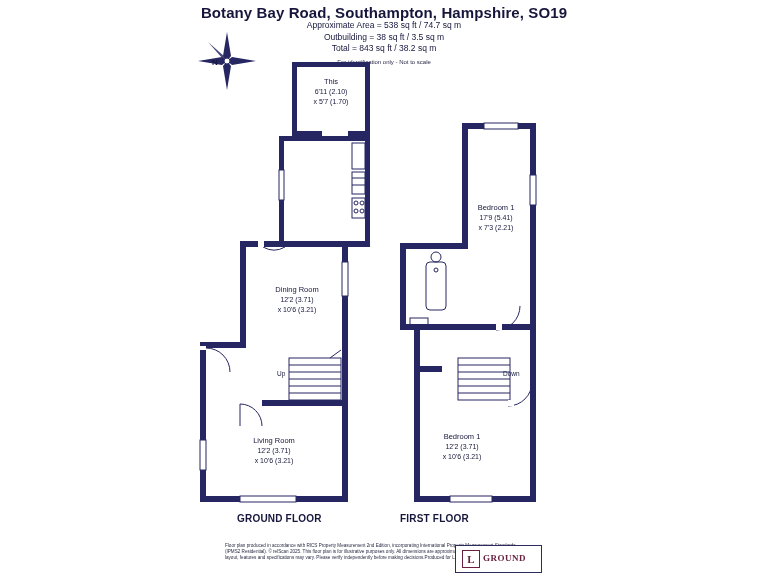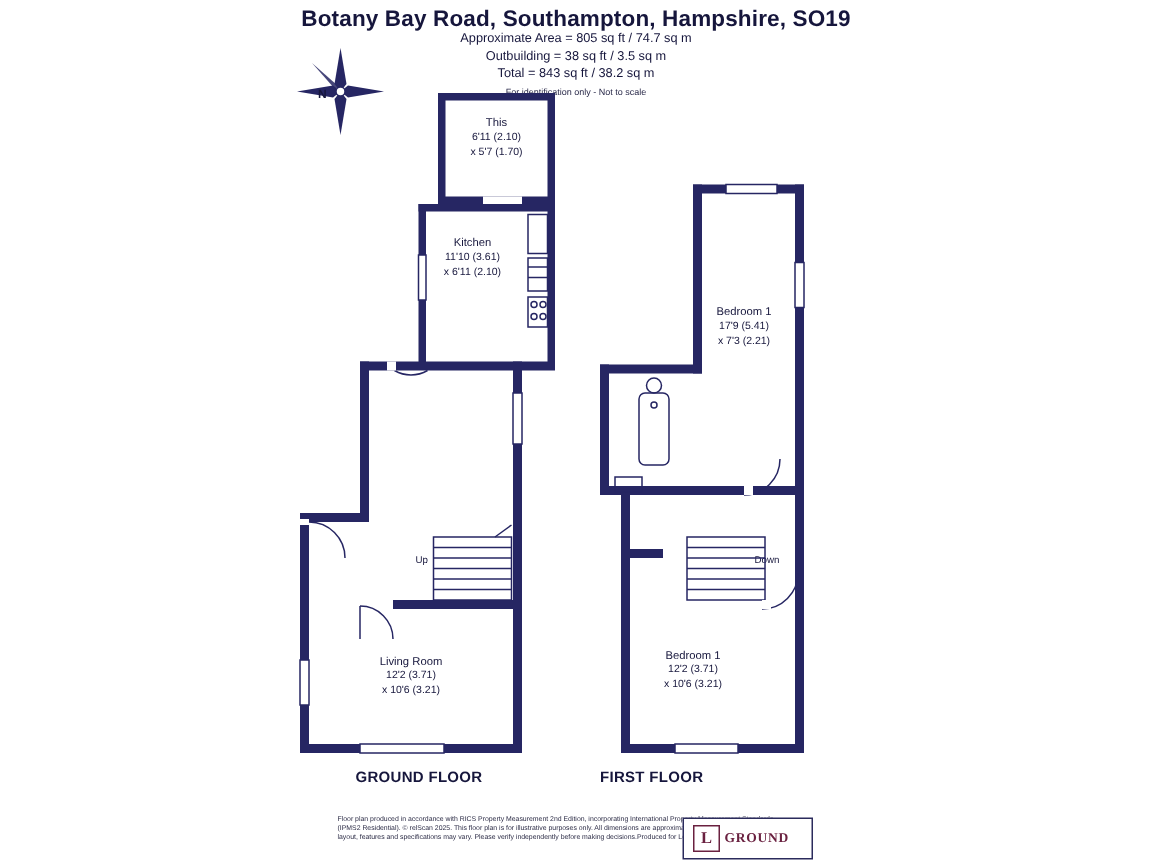--- a/index.html
+++ b/index.html
@@ -156,21 +156,21 @@
     pointer-events: none;
   }
 </style>
 </head>
 <body>
 
 <div class="page">
 
   <div class="title">Botany Bay Road, Southampton, Hampshire, SO19</div>
   <div class="area-block">
-    <div>Approximate Area = 805 sq ft / 74.7 sq m</div>
+    <div>Approximate Area = 538 sq ft / 74.7 sq m</div>
     <div>Outbuilding = 38 sq ft / 3.5 sq m</div>
     <div>Total = 843 sq ft / 38.2 sq m</div>
     <div class="area-note">For identification only - Not to scale</div>
   </div>
 
   <div class="compass">
     <svg width="62" height="62" viewBox="0 0 62 62">
       <polygon points="31,2 35,26 31,31 27,26" fill="#262663"></polygon>
       <polygon points="31,60 35,36 31,31 27,36" fill="#262663"></polygon>
       <polygon points="2,31 26,27 31,31 26,35" fill="#262663"></polygon>
@@ -193,32 +193,32 @@
     <div class="rname">This</div>
     <div class="rdim">6'11 (2.10)</div>
     <div class="rdim">x 5'7 (1.70)</div>
   </div>
 
   <div class="wall" style="left:279px; top:136px; width:5px; height:110px;"></div>
   <div class="wall" style="left:365px; top:136px; width:5px; height:110px;"></div>
   <div class="wall" style="left:279px; top:136px; width:91px; height:5px;"></div>
   <div class="wall" style="left:240px; top:241px; width:130px; height:6px;"></div>
 
-  <div class="room-label" style="left:284px; top:157px; width:62px;">
-    <div class="rname">Kitchen</div>
-    <div class="rdim">11'10 (3.61)</div>
-    <div class="rdim">x 6'11 (2.10)</div>
-  </div>
 
   <div class="wall" style="left:200px; top:342px; width:6px; height:62px;"></div>
   <div class="wall" style="left:240px; top:241px; width:6px; height:106px;"></div>
   <div class="wall" style="left:342px; top:241px; width:6px; height:165px;"></div>
   <div class="wall" style="left:200px; top:342px; width:46px; height:6px;"></div>
   <div class="wall" style="left:262px; top:400px; width:86px; height:6px;"></div>
 
+  <div class="room-label" style="left:254px; top:285px; width:86px;">
+    <div class="rname">Dining Room</div>
+    <div class="rdim">12'2 (3.71)</div>
+    <div class="rdim">x 10'6 (3.21)</div>
+  </div>
 
   <div class="stair-text" style="left:277px; top:370px;">Up</div>
 
   <div class="wall" style="left:200px; top:404px; width:6px; height:98px;"></div>
   <div class="wall" style="left:342px; top:406px; width:6px; height:96px;"></div>
   <div class="wall" style="left:200px; top:496px; width:148px; height:6px;"></div>
 
   <div class="room-label" style="left:231px; top:436px; width:86px;">
     <div class="rname">Living Room</div>
     <div class="rdim">12'2 (3.71)</div>

